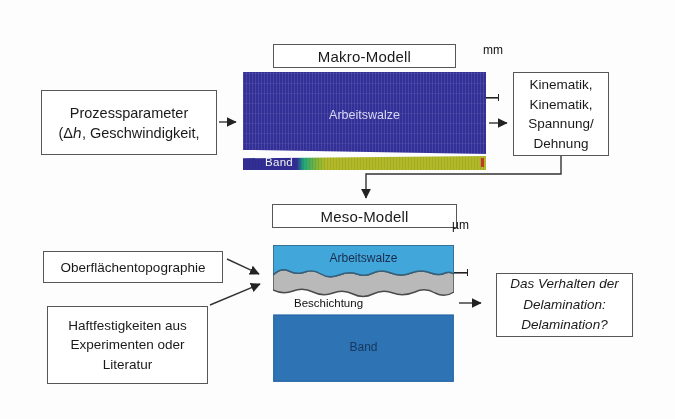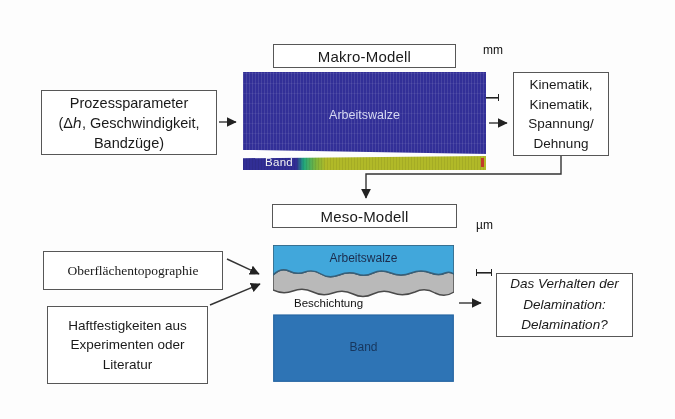--- a/index.html
+++ b/index.html
@@ -11,28 +11,28 @@
     position:absolute;background:#fff;border:1.4px solid #575757;box-sizing:border-box;
     display:flex;flex-direction:column;justify-content:center;align-items:center;
     text-align:center;
   }
   .box .line{width:100%;}
   .title-box{font-size:15px;letter-spacing:.2px;}
   #makro-box{left:273px;top:44px;width:183px;height:24px;}
   #meso-box{left:272px;top:204px;width:185px;height:24px;align-items:center;}
   #prozess-box{left:41px;top:90px;width:176px;height:65px;font-size:14.5px;line-height:20px;}
   #walzkraft-box{left:513px;top:72px;width:96px;height:84px;font-size:13.5px;line-height:19.5px;}
-  #oberflaeche-box{left:43px;top:251px;width:180px;height:39px;font-size:13.5px;font-family:Liberation Serif, serif;}
+  #oberflaeche-box{left:43px;top:251px;width:180px;height:32px;font-size:13.5px;}
   #haft-box{left:47px;top:306px;width:161px;height:78px;font-size:13.5px;line-height:19.5px;}
   #verhalten-box{left:496px;top:273px;width:137px;height:64px;font-size:13.5px;line-height:20.5px;font-style:italic;}
 
   
   .scale{position:absolute;display:flex;flex-direction:column;align-items:flex-start;gap:35px;}
   #mm-scale{left:483px;top:44px;}
-  #um-scale{left:476px;top:219px;}
+  #um-scale{left:452px;top:219px;}
   .scale .lbl{font-size:12px;line-height:13px;color:#111;}
   .scale .bracket{
     width:16px;height:7px;margin-top:2px;box-sizing:border-box;
     border-left:1.6px solid #222;border-right:1.6px solid #222;
     background:linear-gradient(#222,#222) center/100% 1.6px no-repeat;
   }
 
   
   #macro-figure{position:absolute;left:243px;top:72px;width:243px;height:98px;}
   #macro-roll{
@@ -107,21 +107,20 @@
     <div id="macro-roll-label">Arbeitswalze</div>
     <div id="macro-strip">
       <div id="macro-strip-red"></div>
     </div>
     <div id="macro-strip-label">Band</div>
   </div>
 
   <div class="box" id="prozess-box">
     <div class="line">Prozessparameter</div>
     <div class="line">(Δℎ, Geschwindigkeit,</div>
-    <div class="line">Bandzüge)</div>
   </div>
 
   <div class="box" id="walzkraft-box">
     <div class="line">Kinematik,</div>
     <div class="line">Kinematik,</div>
     <div class="line">Spannung/</div>
     <div class="line">Dehnung</div>
   </div>
 
   <div class="box title-box" id="meso-box">

